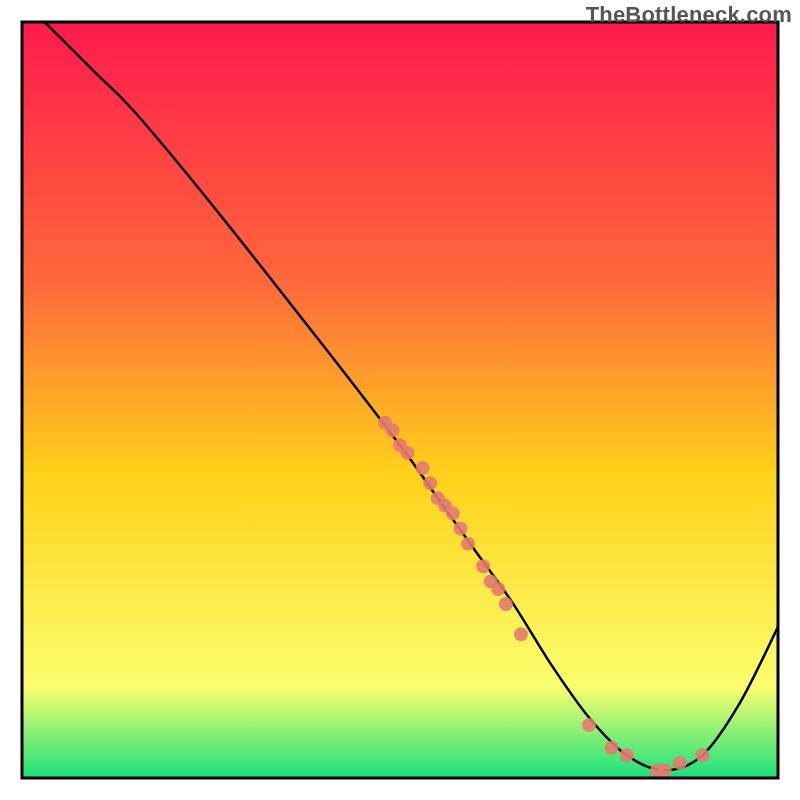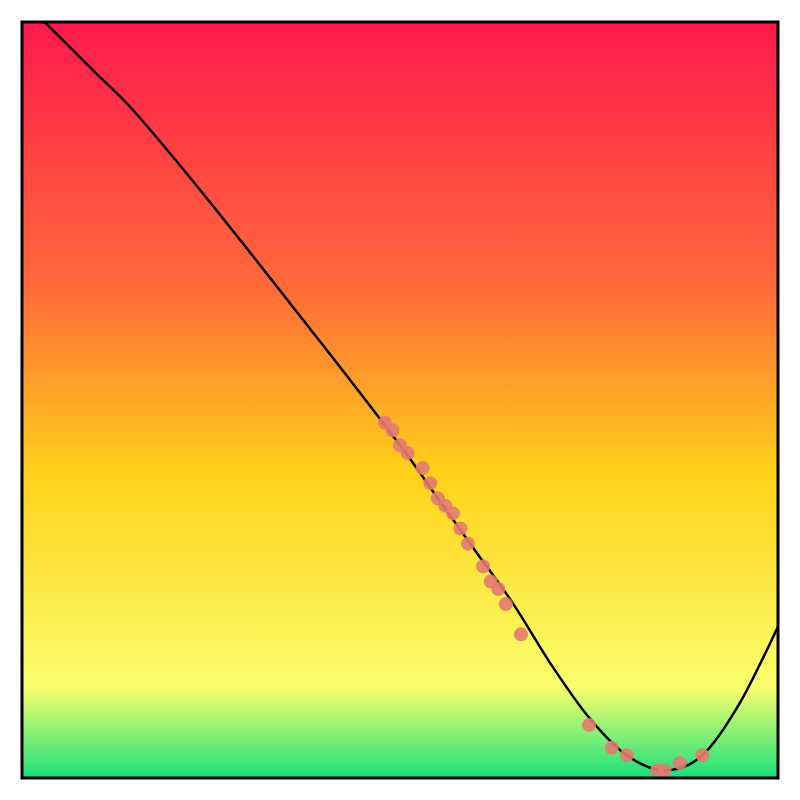--- a/index.html
+++ b/index.html
@@ -24,20 +24,21 @@
     font-weight: 600;
     color: #555;
     letter-spacing: 0.2px;
   }
   svg { display: block; }
 </style>
 </head>
 <body>
 
 <div class="chart-wrap">
+  <div class="watermark">TheBottleneck.com</div>
   <svg id="chart-svg" width="800" height="800" viewBox="0 0 800 800">
     <defs>
       <linearGradient id="bg-grad" x1="0" y1="0" x2="0" y2="1">
         <stop id="g0" offset="0%" stop-color="#ff1a4d"></stop>
         <stop id="g1" offset="35%" stop-color="#ff6a3a"></stop>
         <stop id="g2" offset="60%" stop-color="#ffd21a"></stop>
         <stop id="g3" offset="88%" stop-color="#faff6e"></stop>
         <stop id="g4" offset="100%" stop-color="#19e07c"></stop>
       </linearGradient>
       <clipPath id="plot-clip">

